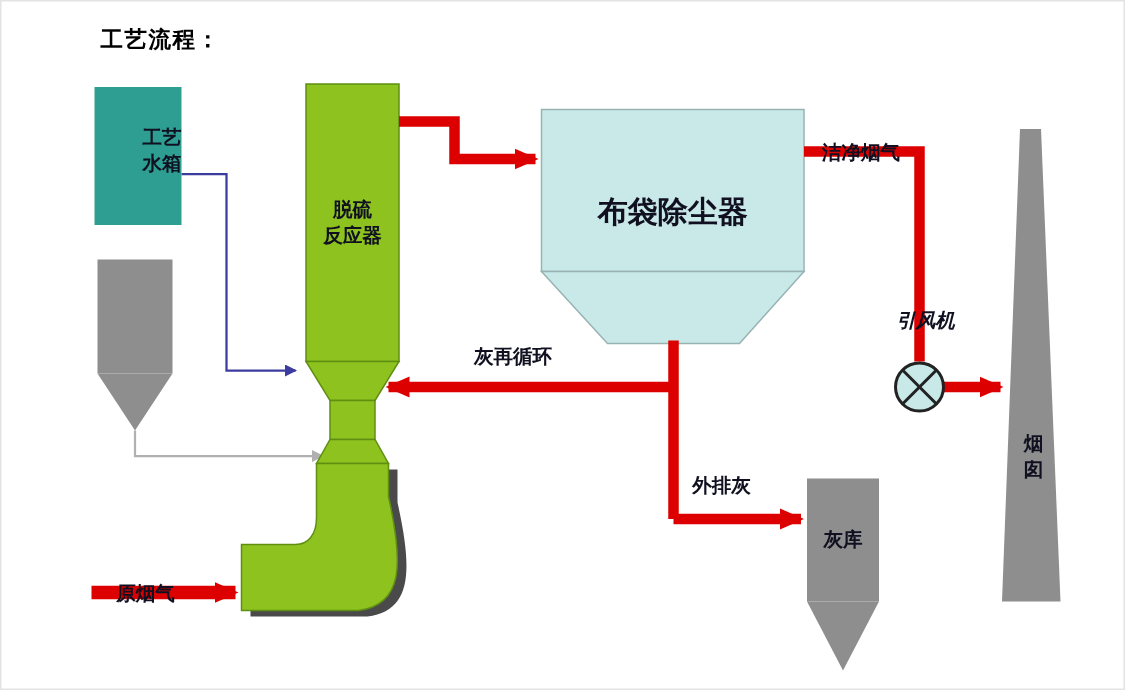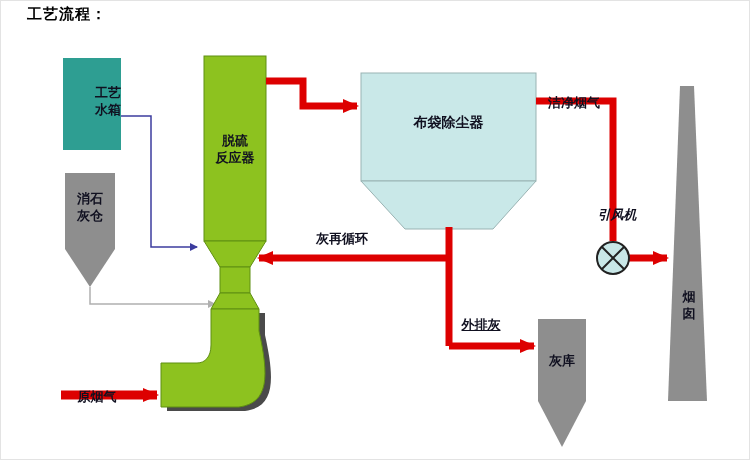--- a/index.html
+++ b/index.html
@@ -78,41 +78,39 @@
     <polyline points="448,226 448,345" fill="none" stroke="#dd0000" stroke-width="7"></polyline>
     <polyline points="448,257 258,257" fill="none" stroke="#dd0000" stroke-width="7" marker-end="url(#mr)"></polyline>
     <polyline points="448,345 533,345" fill="none" stroke="#dd0000" stroke-width="7" marker-end="url(#mr)"></polyline>
     <polyline points="60,394 156,394" fill="none" stroke="#dd0000" stroke-width="9" marker-end="url(#mr)"></polyline>
 
     <circle cx="612" cy="257" r="16" fill="#c9e8e8" stroke="#222222" stroke-width="2"></circle>
     <line x1="601" y1="246" x2="623" y2="268" stroke="#222222" stroke-width="2"></line>
     <line x1="623" y1="246" x2="601" y2="268" stroke="#222222" stroke-width="2"></line>
   </svg>
 
-  <div class="label title" style="left:26px;top:4px;width:120px;">工艺流程：</div>
+  <div class="label title" style="left:26px;top:16px;width:120px;text-align:right;">工艺流程：</div>
 
   <div class="label" style="left:78px;top:84px;width:58px;">工艺
 水箱</div>
 
-  <div class="label" style="left:64px;top:190px;width:50px;">消石
-灰仓</div>
 
   <div class="label" style="left:203px;top:132px;width:62px;">脱硫
 反应器</div>
 
-  <div class="label" style="left:360px;top:112px;width:175px;font-size:14px;">布袋除尘器</div>
+  <div class="label" style="left:360px;top:127px;width:175px;font-size:20px;">布袋除尘器</div>
 
   <div class="label" style="left:584px;top:206px;width:64px;font-style:italic;">引风机</div>
 
   <div class="label" style="left:668px;top:288px;width:40px;">烟
 囱</div>
 
   <div class="label" style="left:537px;top:352px;width:48px;">灰库</div>
 
   <div class="label" style="left:538px;top:74px;width:70px;margin-top:20px;">洁净烟气</div>
 
   <div class="label" style="left:306px;top:230px;width:70px;">灰再循环</div>
 
-  <div class="label" style="left:452px;top:316px;width:56px;text-decoration:underline;">外排灰</div>
+  <div class="label" style="left:452px;top:316px;width:56px;">外排灰</div>
 
   <div class="label" style="left:68px;top:362px;width:56px;margin-top:26px;">原烟气</div>
 
 </div>
 
 </body></html>

